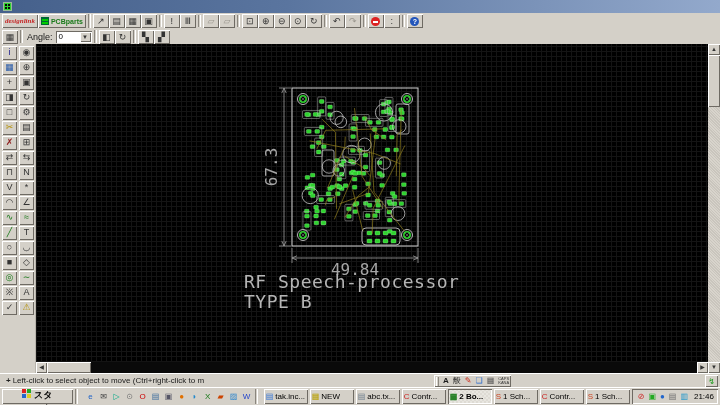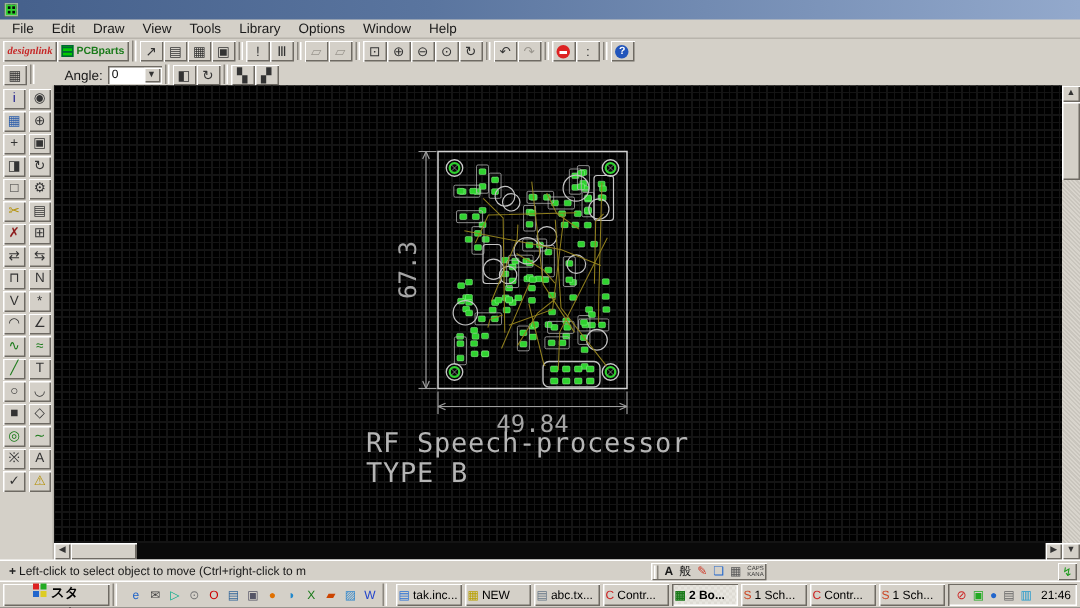--- a/index.html
+++ b/index.html
@@ -33,21 +33,21 @@
   .tbtn.disabled{color:#9a968e;}
   .logo-btn{height:14px;padding:0 3px;font-size:7px;display:flex;align-items:center;}
   .logo-dl{color:#c62828;font-style:italic;font-family:"Liberation Serif",serif;font-weight:bold;}
   .logo-pp{color:#1a7a1a;font-weight:bold;}
   .logo-pp .chip{display:inline-block;width:8px;height:8px;margin-right:2px;background:#0c0;
     background-image:linear-gradient(#063 1px,transparent 1px);background-size:3px 3px;border:1px solid #063;}
   .stop-glyph{display:inline-block;width:9px;height:9px;border-radius:50%;background:#d22;position:relative;}
   .stop-glyph::after{content:"";position:absolute;left:2px;top:4px;width:5px;height:2px;background:#fff;}
   .help-glyph{display:inline-block;width:9px;height:9px;border-radius:50%;background:#2255bb;color:#fff;
     font-size:7px;line-height:9px;text-align:center;font-weight:bold;}
-  .tb-label{font-size:9px;color:#1a1a1a;margin:0 3px 0 18px;}
+  .tb-label{font-size:9px;color:#1a1a1a;margin:0 3px 0 2px;}
   .angle-select{width:36px;height:12px;background:#fff;display:flex;align-items:center;
     box-shadow:inset 1px 1px 0 #6e6a63,inset -1px -1px 0 #fff;}
   .angle-select .val{flex:1;font-size:8px;padding-left:3px;color:#000;}
   .angle-select .drop{width:11px;height:10px;margin-right:1px;font-size:6px;}
 
   
   .cmdrow{height:14px;display:flex;align-items:center;flex:0 0 auto;padding:0 1px;}
   .coordbox{width:132px;height:12px;background:#fff;font-size:8px;color:#000;
     padding:1px 3px;box-shadow:inset 1px 1px 0 #6e6a63,inset -1px -1px 0 #fff;white-space:nowrap;}
   .coord-mini{width:9px;height:12px;margin-left:1px;}
@@ -114,31 +114,20 @@
 </style>
 </head>
 <body>
 
 <div class="app">
 
   <div class="titlebar">
     <div class="title-icon"></div>
   </div>
 
-  <div class="menubar" id="menubar">
-      <div class="menu-item">File</div>
-      <div class="menu-item">Edit</div>
-      <div class="menu-item">Draw</div>
-      <div class="menu-item">View</div>
-      <div class="menu-item">Tools</div>
-      <div class="menu-item">Library</div>
-      <div class="menu-item">Options</div>
-      <div class="menu-item">Window</div>
-      <div class="menu-item">Help</div>
-    </div>
 
   <div class="tb1">
     <div class="logo-btn raised logo-dl">designlink</div>
     <div class="logo-btn raised logo-pp">
       <span class="chip"></span>
       <span>PCBparts</span>
     </div>
     <div class="sep"></div>
     <span id="tb1-buttons" style="display:flex;align-items:center;">
         <div class="tbtn raised flatbtn">↗</div>

